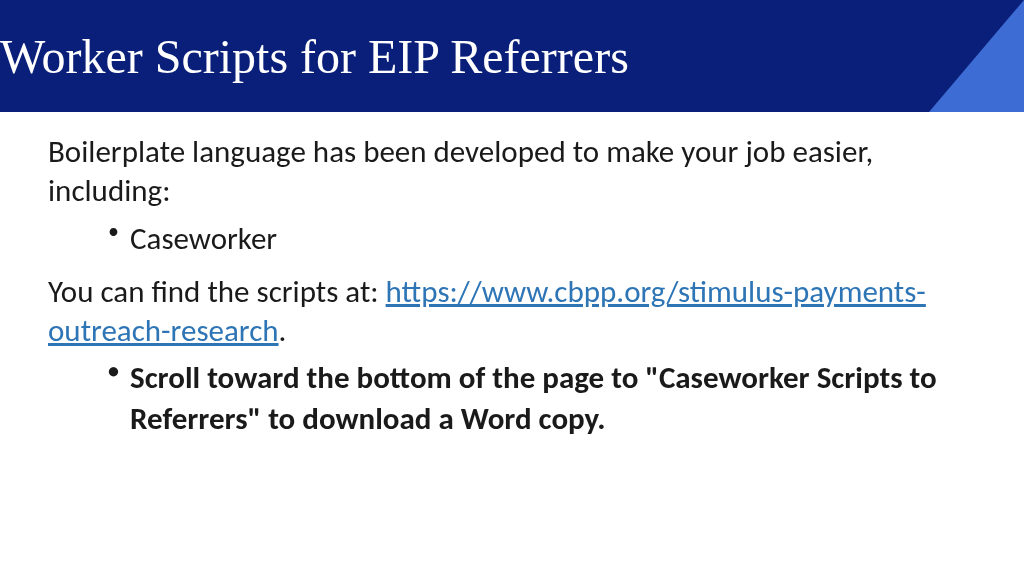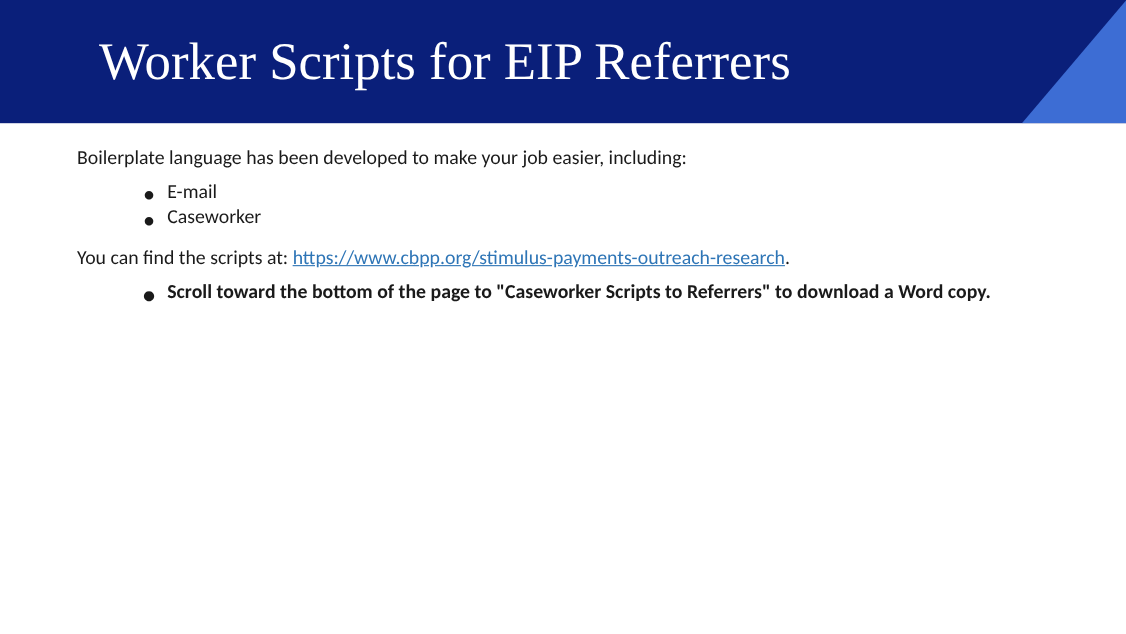--- a/index.html
+++ b/index.html
@@ -12,44 +12,43 @@
       height: 576px;
       font-family: Calibri, Arial, sans-serif;
       background: #ffffff;
       overflow: hidden;
     }
     .header {
       background: #0a1f7a;
       height: 112px;
       display: flex;
       align-items: center;
-      padding-left: 90px;
       position: relative;
       overflow: hidden;
     }
     .header-accent {
       position: absolute;
       right: 0;
       top: 0;
       width: 0;
       height: 0;
       border-style: solid;
       border-width: 0 0 112px 95px;
       border-color: transparent transparent #3d6dd4 transparent;
     }
     .header-title {
       font-family: Garamond, 'Times New Roman', serif;
       font-size: 48px;
       color: #ffffff;
       font-weight: normal;
     }
     .content {
-      padding: 20px 70px 20px 70px;
+      padding: 20px 70px 20px 48px;
       color: #1a1a1a;
-      font-size: 18px;
+      font-size: 31px;
       line-height: 1.25;
     }
     .intro {
       margin-bottom: 8px;
     }
     .bullet-list {
       list-style: none;
       margin-left: 60px;
       margin-bottom: 14px;
     }
@@ -96,21 +95,20 @@
 <body>
 
 <div class="header">
   <div class="header-accent"></div>
   <h1 class="header-title">Worker Scripts for EIP Referrers</h1>
 </div>
 
 <div class="content">
   <p class="intro">Boilerplate language has been developed to make your job easier, including:</p>
   <ul class="bullet-list">
-    <li>E-mail</li>
     <li>Caseworker</li>
   </ul>
   <p class="find-scripts">
     <span>You can find the scripts at: </span><a class="link">https://www.cbpp.org/stimulus-payments-outreach-research</a><span>.</span>
   </p>
   <ul class="instructions-list">
     <li>Scroll toward the bottom of the page to "Caseworker Scripts to Referrers" to download a Word copy.</li>
   </ul>
 </div>
 

